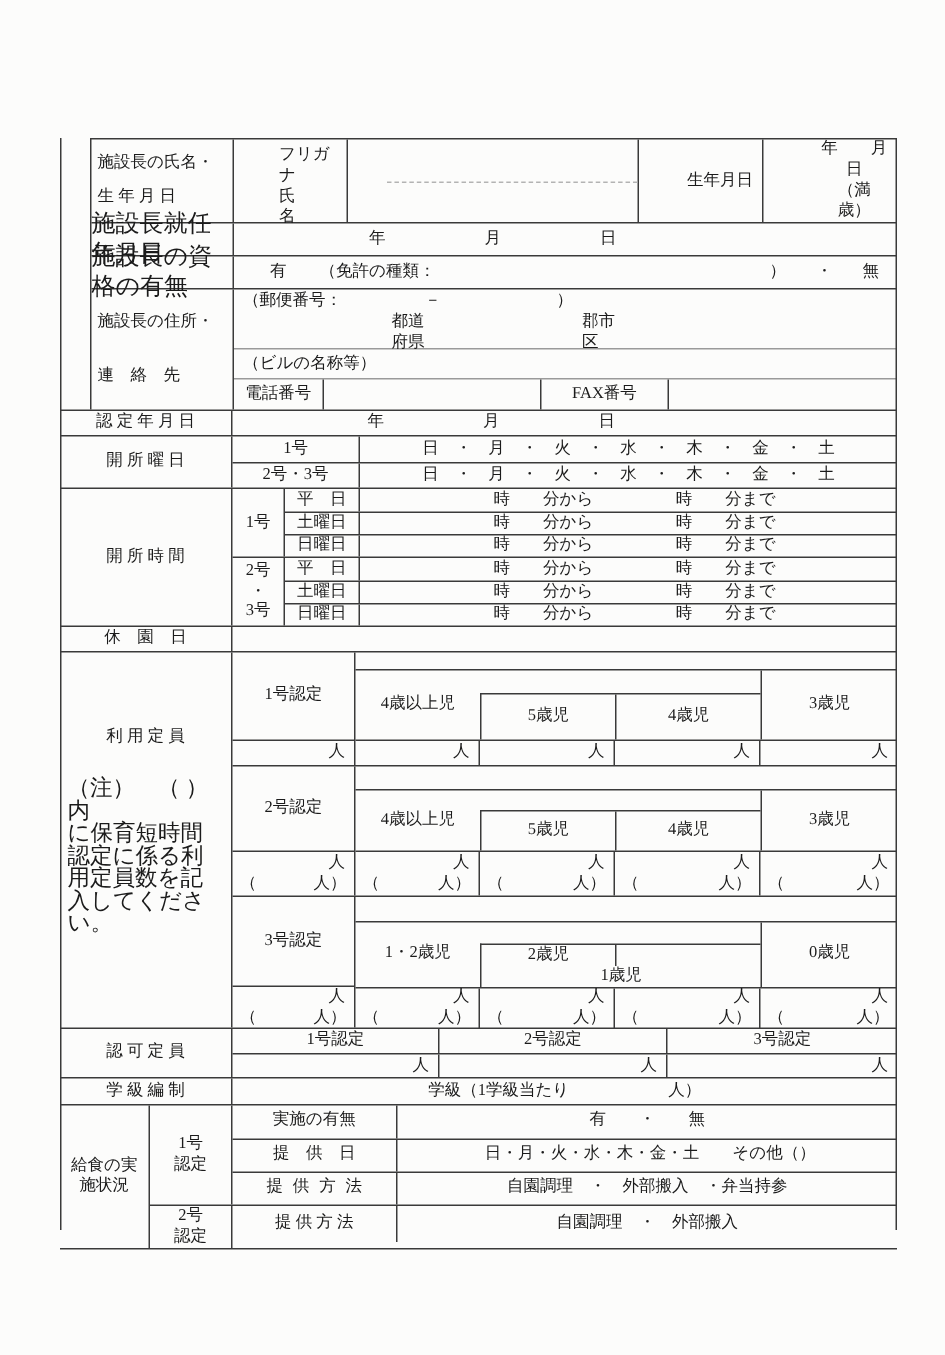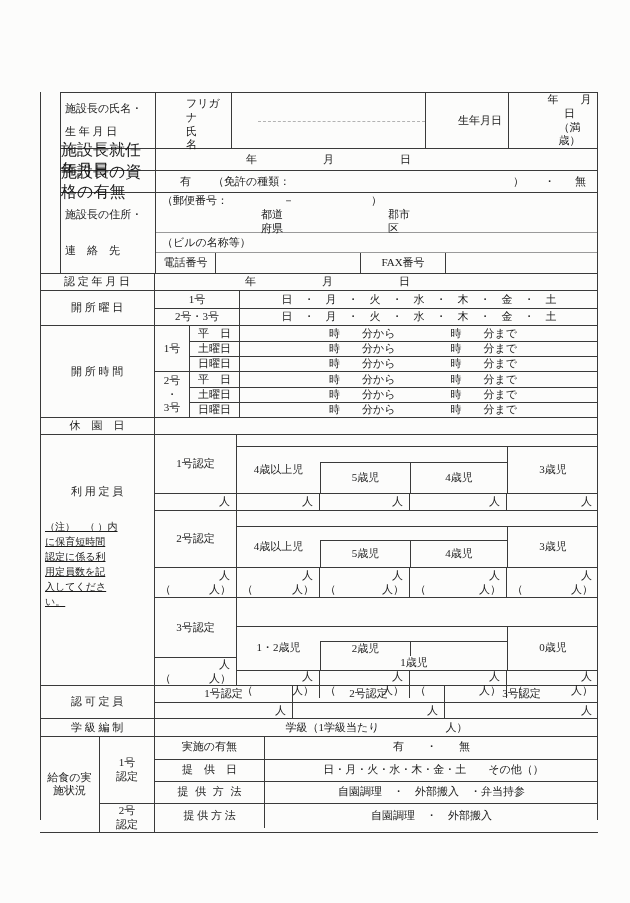--- a/index.html
+++ b/index.html
@@ -60,21 +60,21 @@
   .h17{height:17px;}
   .yobirow{height:17px;}
   .w85{width:85px;}
   .jk-num{width:35px;}
   .jk-day{width:50px;}
   .jk-row{height:15px;display:flex;gap:44px;}
   .time-cell{display:flex;align-items:center;padding-left:45px;}
   
   .riyo-label{display:flex;flex-direction:column;}
   .riyo-title{margin-top:50px;text-align:center;}
-  .riyo-note{margin-top:20px;padding:0 3px 0 5px;font-size:10px;line-height:15px;text-decoration:underline;}
+  .riyo-note{margin-top:20px;padding:0 3px 0 5px;font-size:15px;line-height:15px;}
   .acol{width:82px;display:flex;flex-direction:column;}
   .acol-lab{flex:1;display:flex;align-items:center;justify-content:center;}
   .bcde{flex:1;display:flex;flex-direction:column;}
   .hdr{display:flex;border-top:1px solid var(--ln);}
   .hb{width:83px;}
   .hcd{width:187px;border-top:1px solid var(--ln);border-left:1px solid var(--ln);display:flex;}
   .hc{width:90px;border-right:1px solid var(--ln);}
   .hd{flex:1;}
   .he{flex:1;border-left:1px solid var(--ln);}
   .drow{display:flex;border-top:1px solid var(--ln);flex:1;}
@@ -87,21 +87,21 @@
   .d2 .l1{text-align:right;padding-right:1px;}
   .d2 .l2{display:flex;justify-content:space-between;}
   .b1 .hdr{margin-top:11px;height:47px;}
   .b1 .hcd{margin-top:15px;}
   .b1 .drow{height:17px;flex:none;}
   .b2{height:87px;}
   .b2 .hdr{margin-top:15px;height:42px;}
   .b2 .hcd{margin-top:13px;}
   .b2 .drow{height:30px;flex:none;}
   .b3{height:88px;}
-  .b3 .hdr{margin-top:28px;height:44px;justify-content:flex-end;}
+  .b3 .hdr{margin-top:16px;height:44px;justify-content:flex-end;}
   .b3 .hcd{margin-top:14px;flex-direction:column;}
   .b3 .drow{height:28px;flex:none;}
   .b1{height:75px;}
   .tblock{display:flex;}
   
   .nk-c1{width:138px;}
   .nk-c2{width:152px;}
   .nk-c3{flex:1;}
   .h16{height:16px;}
   .h18{height:18px;}

